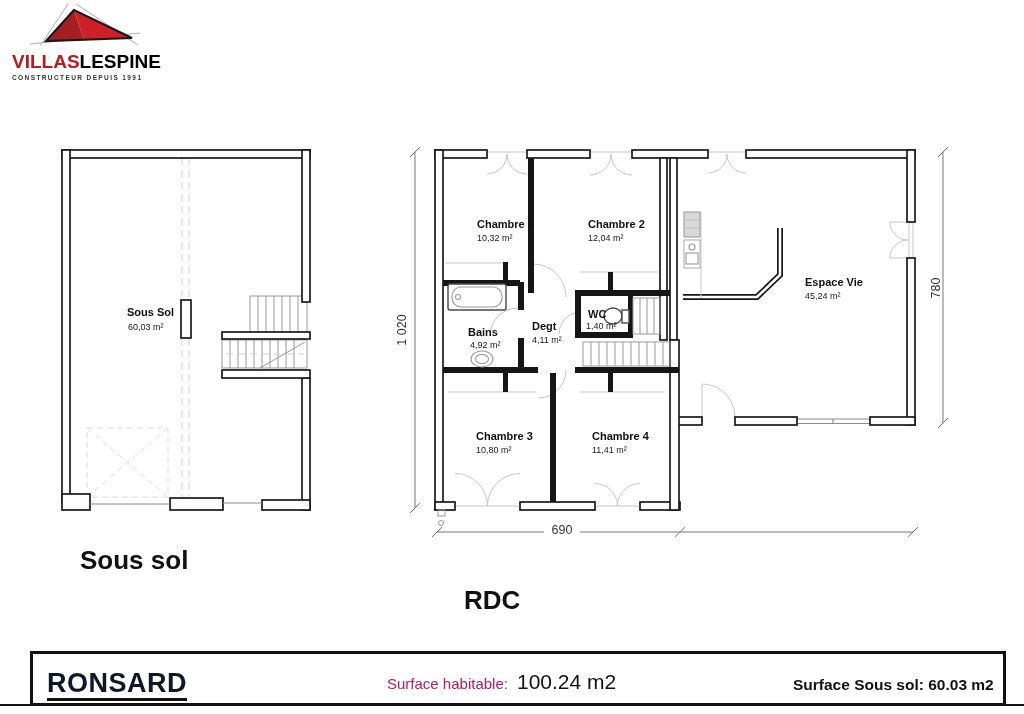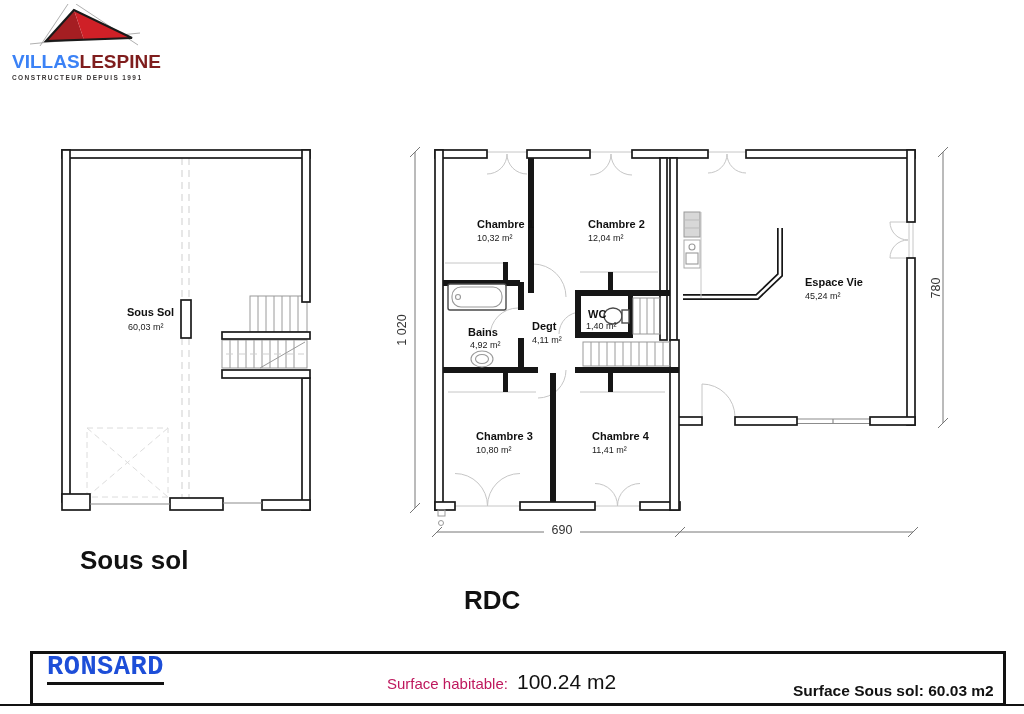--- a/index.html
+++ b/index.html
@@ -3,22 +3,22 @@
 <meta charset="utf-8">
 <style>
   html,body { margin:0; padding:0; background:#fff; }
   #page {
     position:relative; width:1024px; height:714px; background:#ffffff;
     font-family:"Liberation Sans", sans-serif; overflow:hidden;
   }
   
   .logo { position:absolute; left:12px; top:4px; width:140px; }
   .logo .brand { font-weight:bold; font-size:19px; letter-spacing:0px; white-space:nowrap; line-height:1; margin-top:2px; }
-  .logo .brand .red  { color:#3b82f6; }
-  .logo .brand .dark { color:#7f1d1d; }
+  .logo .brand .red  { color:#b91c1c; }
+  .logo .brand .dark { color:#000000; }
   .logo .tagline { font-size:6.5px; letter-spacing:1.4px; color:#3a3636; font-weight:bold; margin-top:3px; white-space:nowrap; }
   .lg { stroke:#9a9a9a; stroke-width:0.8; }
   
   svg.plans { position:absolute; left:0; top:0; }
   .wx  { fill:#ffffff; stroke:#1a1a1a; stroke-width:1.7; }
   .wi  { fill:#161616; stroke:none; }
   .st  { stroke:#9a9a9a; stroke-width:1; fill:none; }
   .arc { stroke:#c6c6c6; stroke-width:1; fill:none; }
   .lt  { stroke:#c6c6c6; stroke-width:1; fill:none; }
   .thin{ stroke:#8c8c8c; stroke-width:1.2; fill:none; }
@@ -30,25 +30,25 @@
   .fxd { stroke:#4a4a4a; stroke-width:1.4; fill:#ffffff; }
   .dim { stroke:#777777; stroke-width:1; fill:none; }
   .rn  { font-family:"Liberation Sans",sans-serif; font-size:11px; font-weight:bold; fill:#101010; }
   .ra  { font-family:"Liberation Sans",sans-serif; font-size:9px; fill:#202020; }
   .dimt{ font-family:"Liberation Sans",sans-serif; font-size:12.5px; fill:#333333; }
   
   .caption { position:absolute; font-size:26px; font-weight:bold; color:#111; }
   
   .footer-bar { position:absolute; left:30px; top:651px; width:970px; height:49px;
                 border:3px solid #111; background:#fff; }
-  .footer-bar .model { position:absolute; left:14px; top:0; font-size:27px; font-weight:bold;
-                color:#1d4ed8; border-bottom:3px solid #111; padding-bottom:1px; letter-spacing:0.5px; line-height:1;font-family:Liberation Mono, monospace; }
+  .footer-bar .model { position:absolute; left:14px; top:16px; font-size:27px; font-weight:bold;
+                color:#0f172a; border-bottom:3px solid #111; padding-bottom:1px; letter-spacing:0.5px; line-height:1; }
   .footer-bar .s-label { position:absolute; left:354px; top:21px; font-size:15px; font-weight:normal; color:#be185d; }
   .footer-bar .s-value { position:absolute; left:484px; top:16px; font-size:21px; font-weight:normal; color:#111; }
-  .footer-bar .s-sousol{ position:absolute; left:760px; top:28px; font-size:15.5px; font-weight:bold; color:#111; }
+  .footer-bar .s-sousol{ position:absolute; left:760px; top:22px; font-size:15.5px; font-weight:bold; color:#111; }
   .bottom-rule { position:absolute; left:0; top:704px; width:1024px; height:2px; background:#111; }
 </style>
 </head>
 <body>
 
 <div id="page">
 
   <div class="logo">
     <svg width="128" height="42">
       <line x1="18" y1="40" x2="128" y2="29" class="lg"></line>

